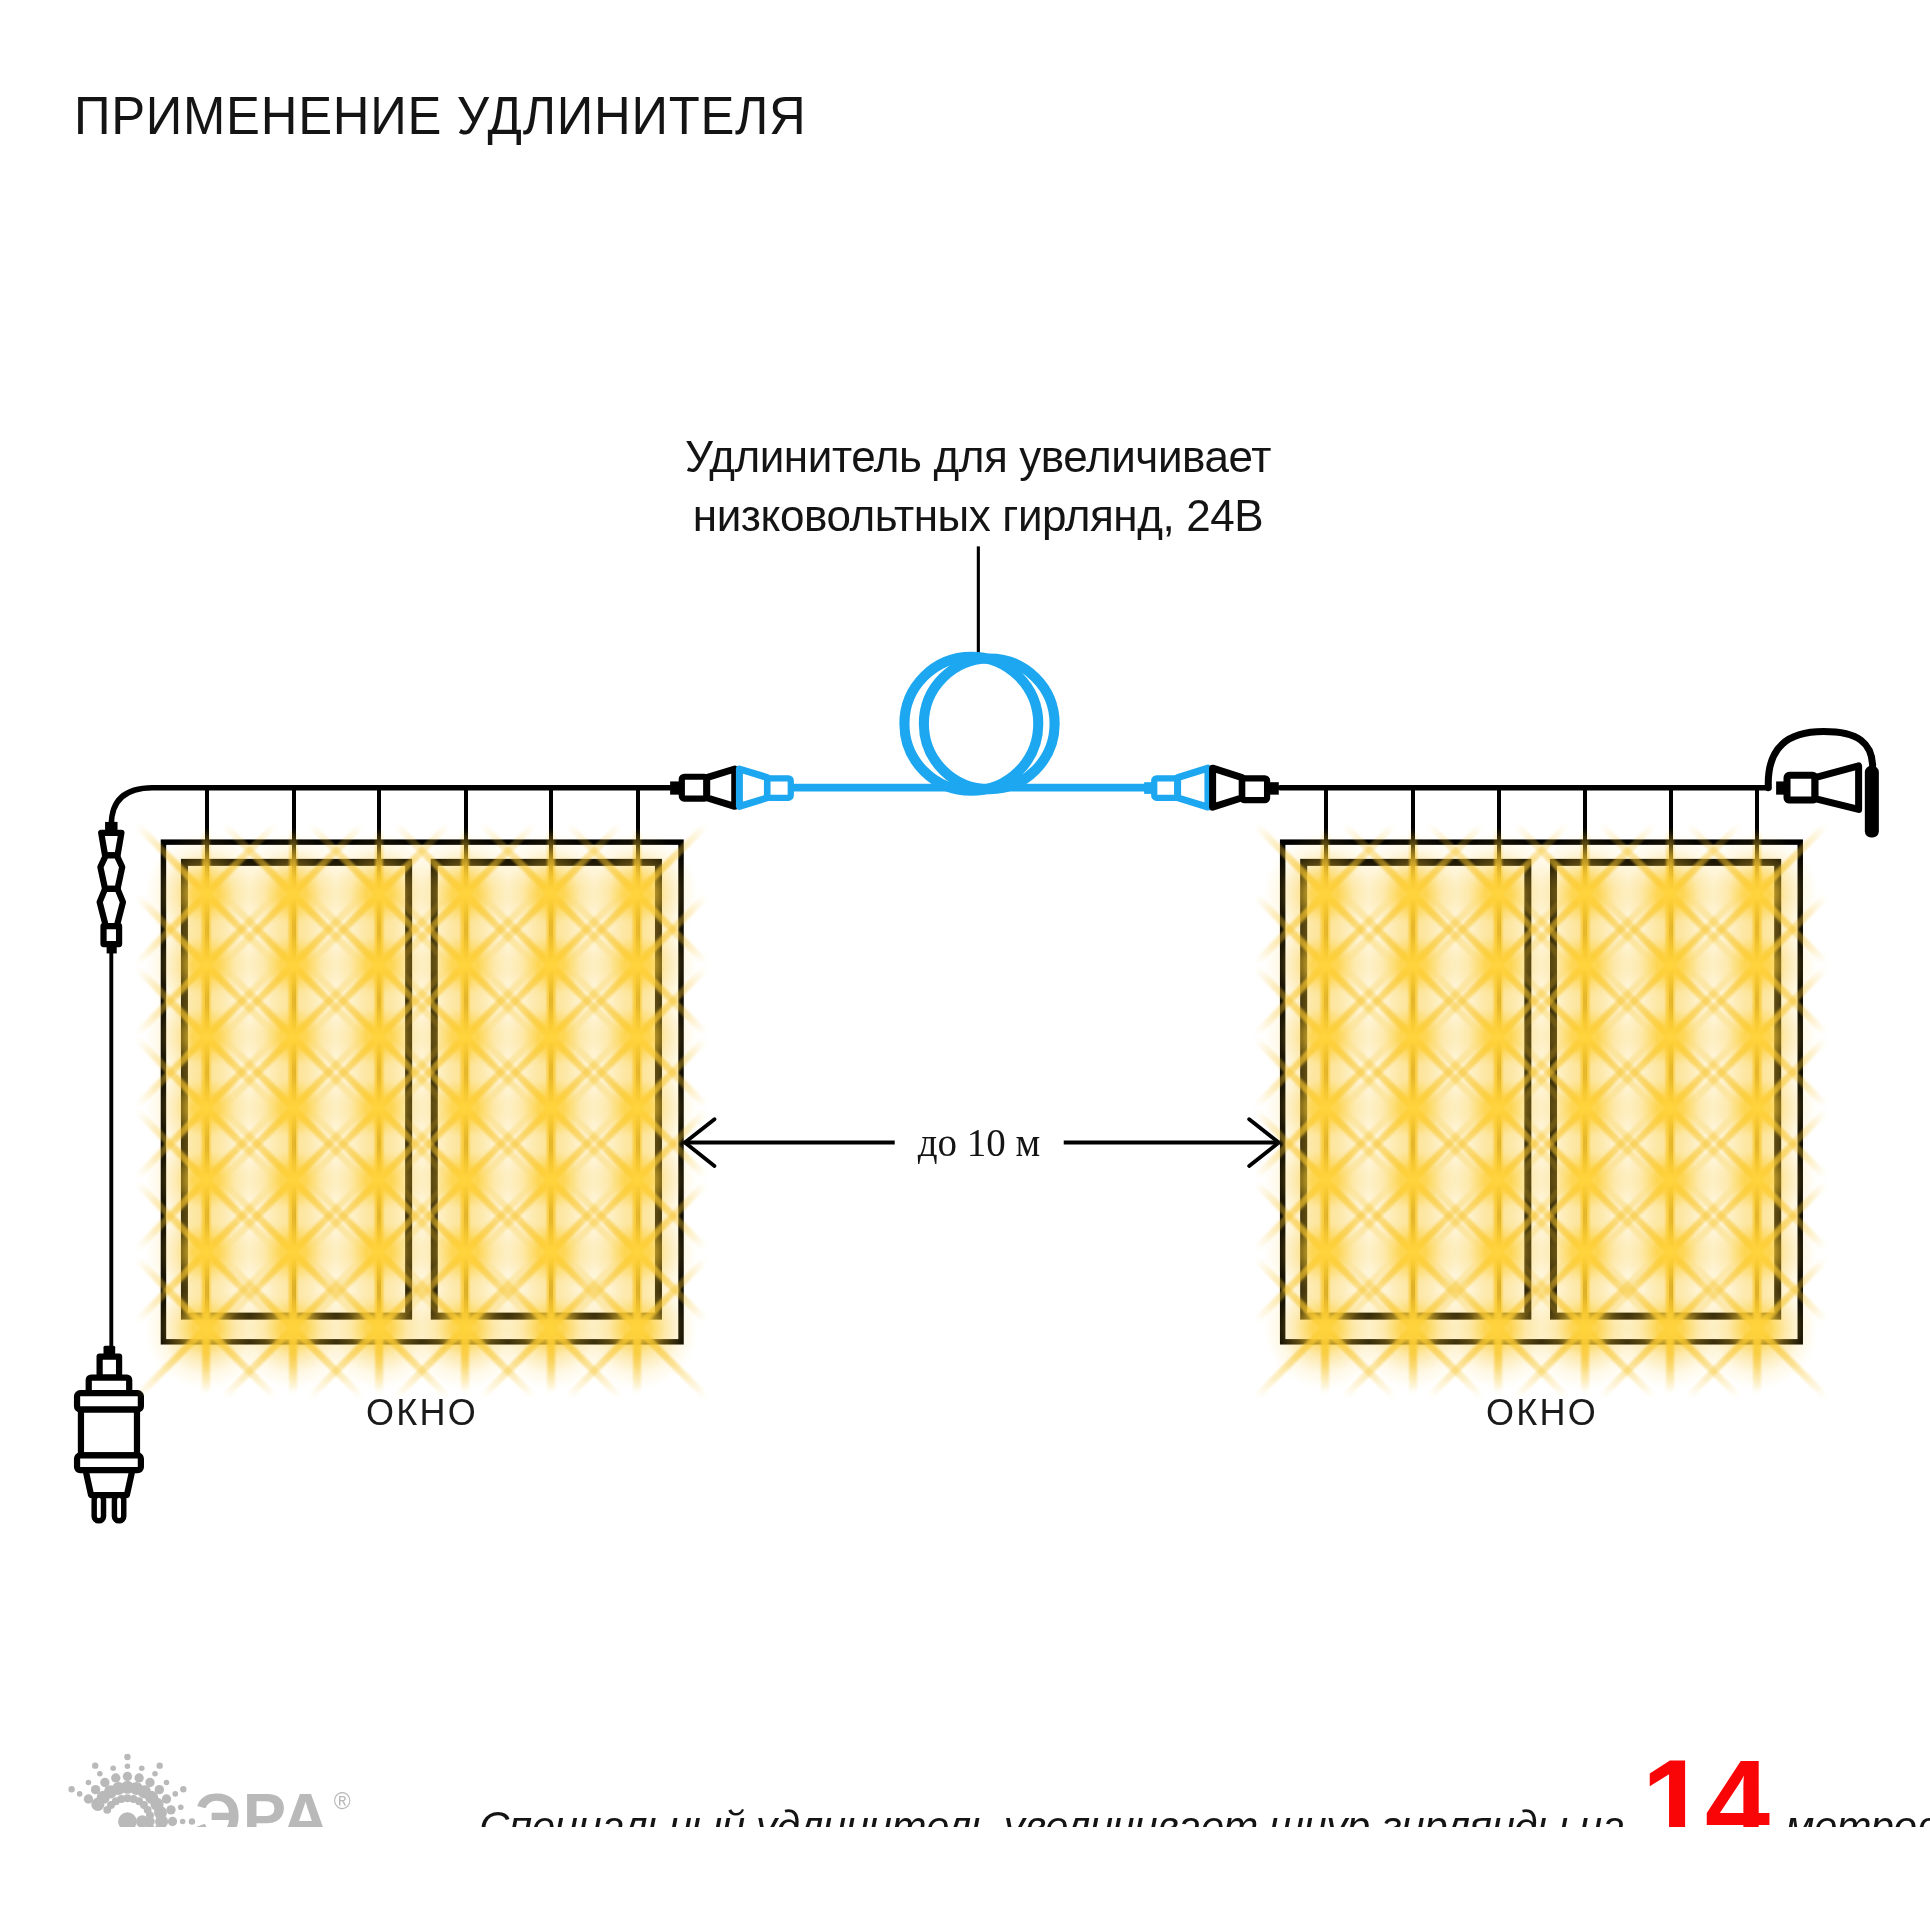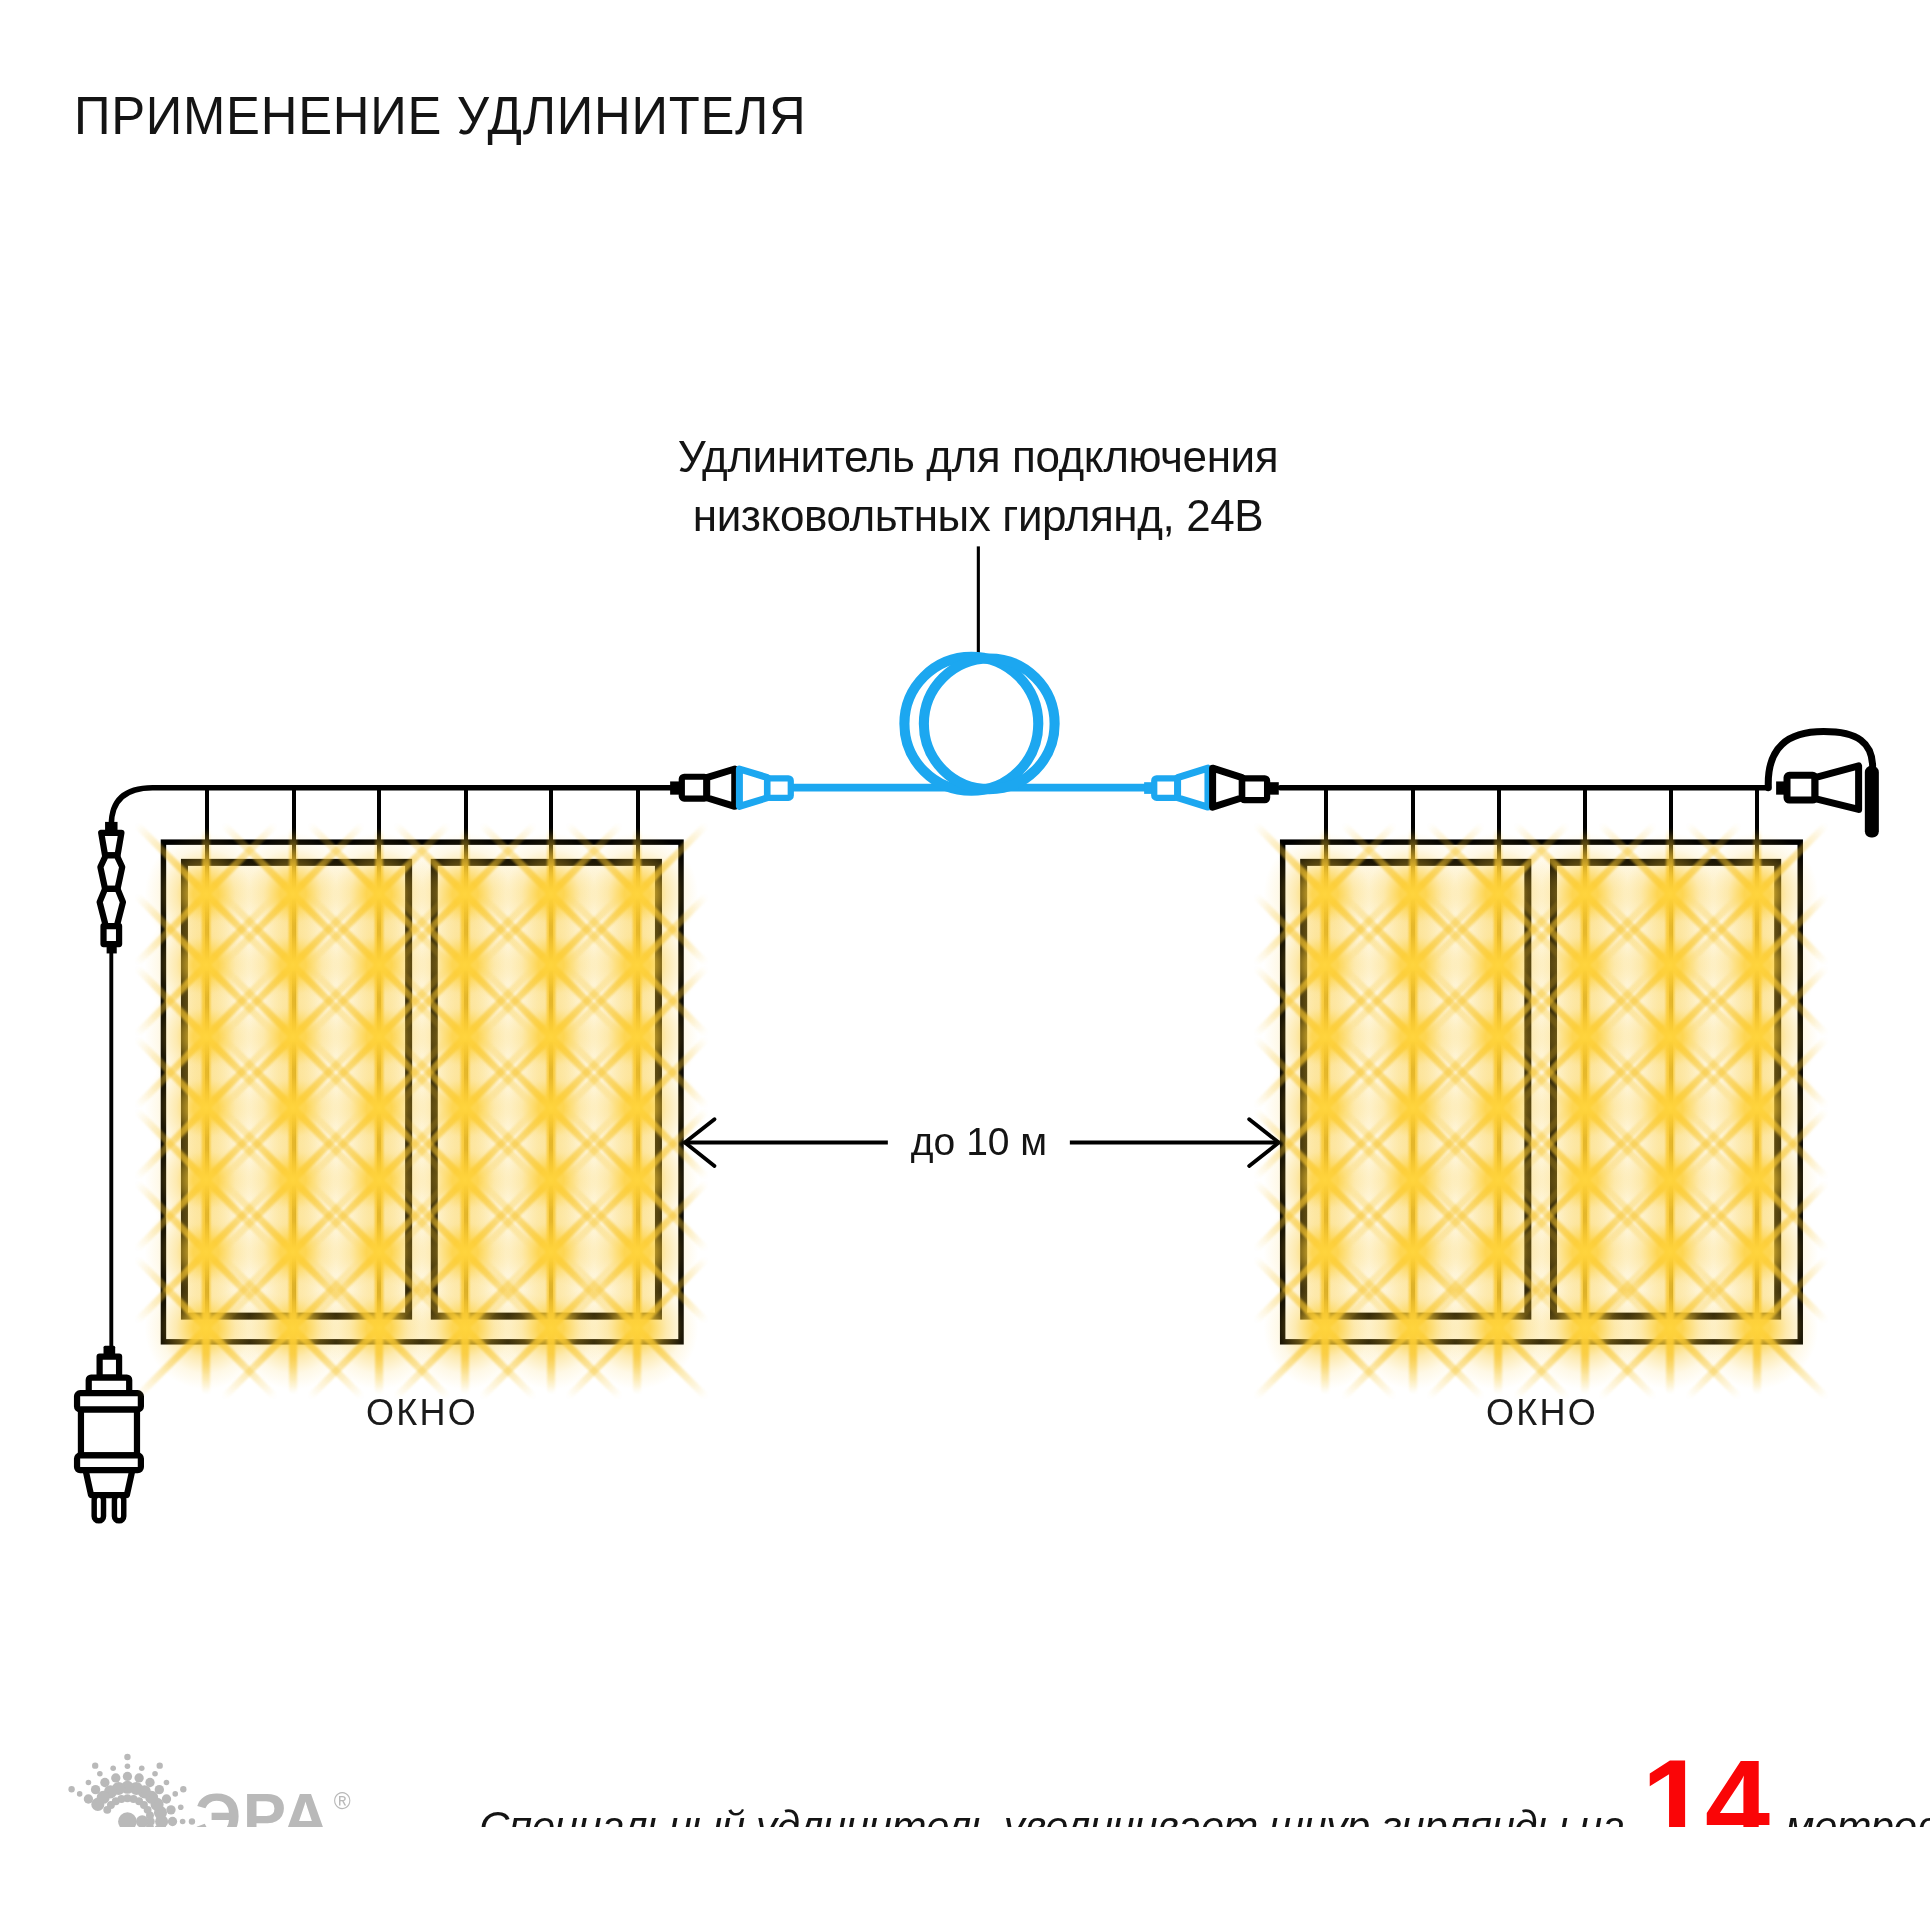--- a/index.html
+++ b/index.html
@@ -13,21 +13,21 @@
     left:74px;top:84px;font-size:54px;font-weight:400;letter-spacing:0.8px;
     color:#141414;white-space:nowrap;transform:scaleX(.94);transform-origin:left top;
   }
   .annotation{
     left:978px;top:427px;transform:translateX(-50%);
     text-align:center;font-size:44px;line-height:59px;color:#141414;
     white-space:nowrap;letter-spacing:-0.4px;
   }
   .distance-label{
     left:979px;top:1143px;transform:translate(-50%,-52%);
-    font-size:39px;color:#141414;background:#fff;padding:4.7px 23px;white-space:nowrap;
+    font-size:39px;color:#141414;background:#fff;padding:4.7px 23px;white-space:nowrap;font-family:Liberation Serif, serif;
   }
   .window-caption{
     top:1392px;transform:translateX(-50%);
     font-size:36px;letter-spacing:2.3px;color:#1a1a1a;white-space:nowrap;
   }
   .window-caption.w1{left:422px;}
   .window-caption.w2{left:1542px;}
   
   .footer-caption{
     left:479px;top:1742px;display:flex;align-items:baseline;white-space:nowrap;
@@ -665,21 +665,21 @@
         <div class="ray rd a"></div>
         <div class="ray rd b"></div>
         <div class="ray rv"></div>
         <div class="core"></div>
       </div>
     </div>
 
   <div class="abs page-title">ПРИМЕНЕНИЕ УДЛИНИТЕЛЯ</div>
 
   <div class="abs annotation">
-    <div>Удлинитель для подключения</div>
+    <div>Удлинитель для увеличивает</div>
     <div>низковольтных гирлянд, 24В</div>
   </div>
 
   <div class="abs distance-label">до 10 м</div>
 
   <div class="abs window-caption w1">ОКНО</div>
   <div class="abs window-caption w2">ОКНО</div>
 
   <div class="abs" style="left:59px;top:1750px;width:140px;height:143px">
     <svg id="emblem-svg" width="140" height="143" viewBox="0 0 180 184">

